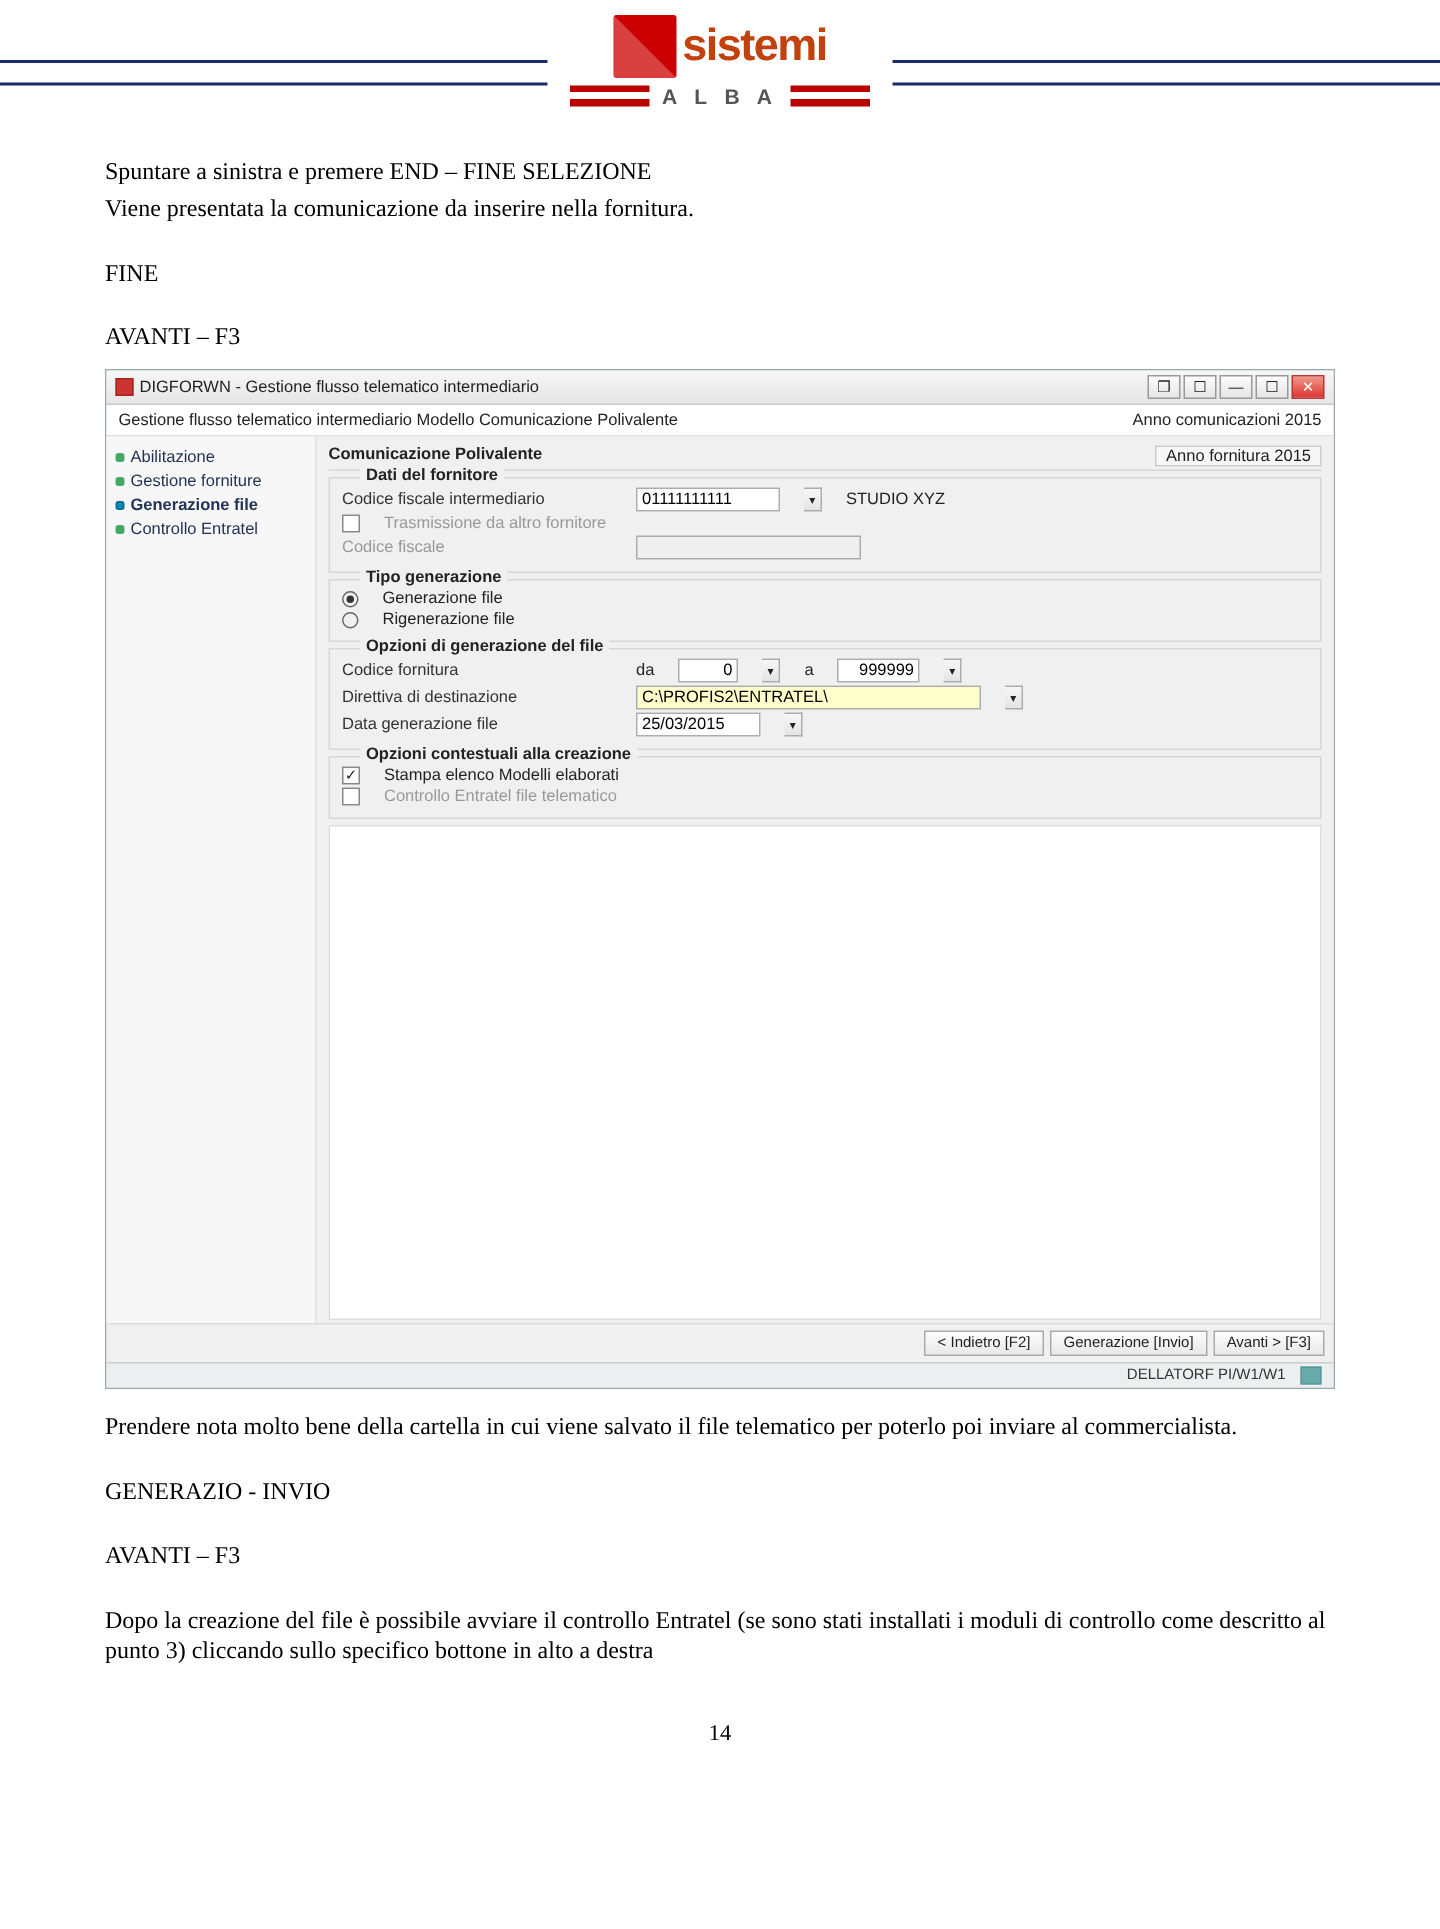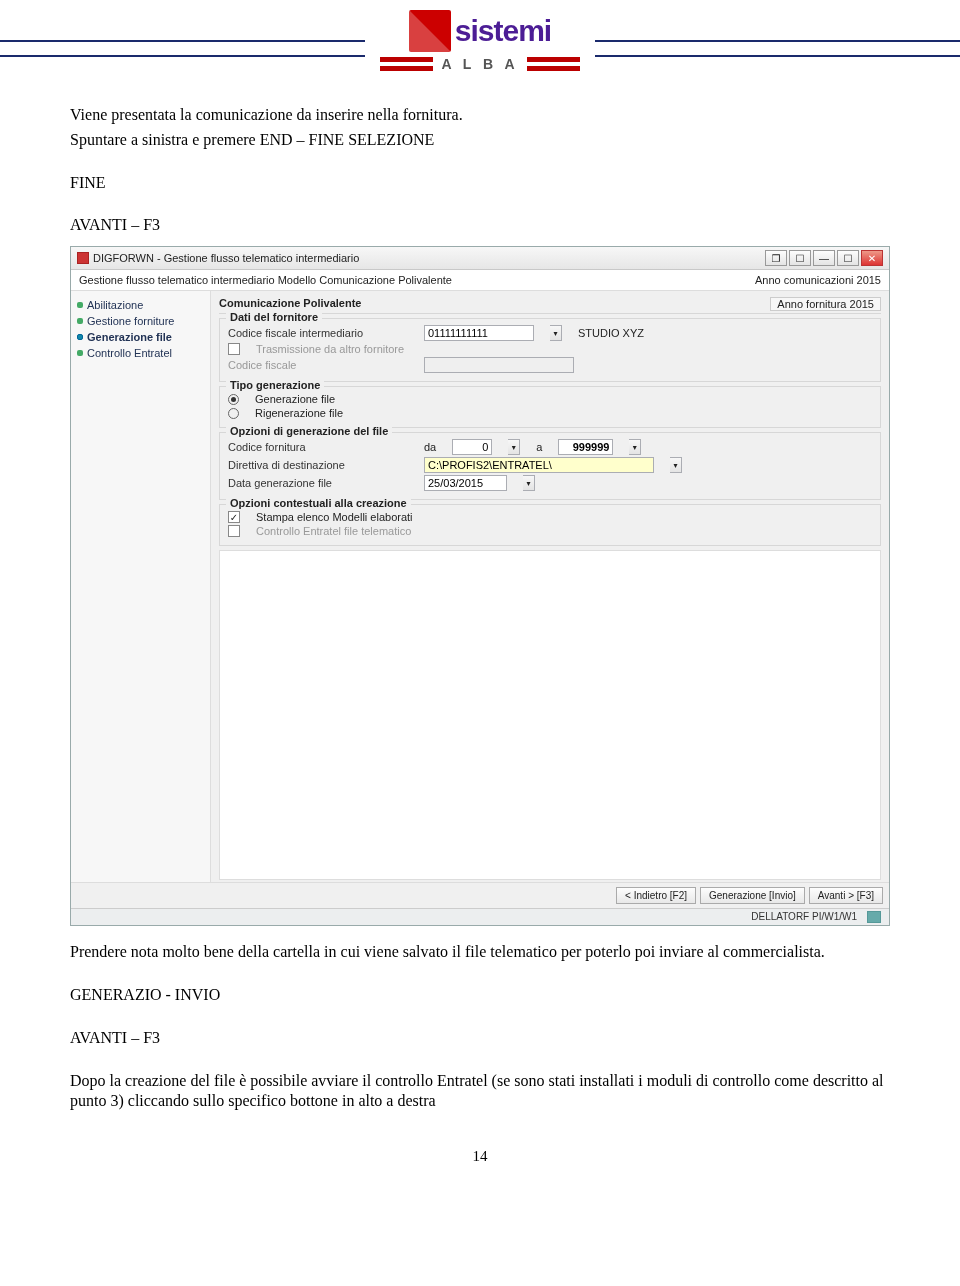--- a/index.html
+++ b/index.html
@@ -7,21 +7,21 @@
   .page { padding: 0 70px 40px 70px; }
   .header { position: relative; height: 95px; margin-bottom: 10px; }
   .rule { position: absolute; left: 0; right: 0; height: 2px; background: #1a2a6c; }
   .rule.top { top: 40px; }
   .rule.bot { top: 55px; }
   .logo-wrap { position: absolute; left: 50%; transform: translateX(-50%); top: 10px; width: 230px; text-align: center; background: #fff; padding: 0 6px; }
   .logo-sistemi { display: flex; align-items: center; justify-content: center; gap: 4px; }
   .logo-mark { width: 42px; height: 42px; position: relative; }
   .logo-mark .sq { position: absolute; inset: 0; background: #c00; border-radius: 2px; }
   .logo-mark .tri { position: absolute; left: 0; bottom: 0; width: 0; height: 0; border-bottom: 42px solid #fff; border-right: 42px solid transparent; opacity: .25; }
-  .logo-text { font-family: Arial, sans-serif; font-weight: 900; font-size: 30px; color: #4c1d95; letter-spacing: -1px; }
+  .logo-text { font-family: Arial, sans-serif; font-weight: 900; font-size: 30px; color: #c2410c; letter-spacing: -1px; }
   .alba-bar { margin: 4px auto 0 auto; width: 200px; display: flex; align-items: center; justify-content: center; gap: 8px; }
   .alba-bar .stripes { flex: 1; height: 14px; background: linear-gradient(#b00 0 33%, #fff 33% 66%, #b00 66% 100%); }
   .alba-bar .txt { font-family: Arial, sans-serif; font-weight: 900; letter-spacing: 4px; font-size: 14px; color: #555; }
   .body-text p { font-size: 16px; line-height: 1.3; margin: 4px 0; }
   .body-text .gap { height: 14px; }
   
   .win { margin: 10px 0 16px 0; border: 1px solid #9aa; background: #f0f0f0; font-family: Tahoma, Arial, sans-serif; font-size: 11px; color: #222; width: 100%; }
   .titlebar { background: linear-gradient(#f7f7f7,#e6e6e6); border-bottom: 1px solid #c8c8c8; padding: 3px 6px; display: flex; align-items: center; justify-content: space-between; gap: 32px; }
   .titlebar-left { display:flex; align-items:center; gap:4px;}
   .titlebar-icon { width:12px; height:12px; background:#c33; border:1px solid #a22; }
@@ -31,21 +31,21 @@
   .subhead { background: #fff; border-bottom: 1px solid #ddd; padding: 4px 8px; display: flex; justify-content: space-between; font-size: 11px; }
   .content { display: flex; background: #f0f0f0; }
   .sidebar { width: 140px; background: #f7f7f7; border-right: 1px solid #ddd; padding: 6px 4px; }
   .side-item { display: flex; align-items: center; gap: 4px; padding: 2px 2px; color: #235; }
   .side-item .dot { width:6px;height:6px;background:#4a6;border-radius:2px;}
   .side-item.sel { font-weight: bold; }
   .side-item.sel .dot { background:#18a; border:1px solid #069; }
   .main { flex: 1; background: #f0f0f0; padding: 4px 8px 2px 8px; }
   .panel-title { font-size: 11px; font-weight: bold; padding: 2px 0; border-bottom:1px solid #d7d7d7; display:flex; justify-content:space-between;}
   .group { border: 1px solid #d7d7d7; margin: 4px 0; padding: 4px 8px 6px 8px; background: #f0f0f0; position: relative; }
-  .group-title { position: absolute; top: -8px; left: 6px; background: #f0f0f0; padding: 0 4px; font-weight: bold; font-size: 11px; }
+  .group-title { position: absolute; top: -8px; left: 20px; background: #f0f0f0; padding: 0 4px; font-weight: bold; font-size: 11px; }
   .row { display: flex; align-items: center; gap: 16px; margin: 2px 0; font-size: 11px; }
   .row label { width: 180px; color: #333; }
   .row label.dis { color:#999; }
   .inp { height: 16px; border: 1px solid #abadb3; background: #fff; padding: 0 3px; font-size: 11px; }
   .inp.dis { background:#efefef; color:#999; }
   .inp.hl { background:#ffffcc; }
   .cbx { width: 12px; height: 12px; border:1px solid #888; background:#fff; display:inline-flex; align-items:center; justify-content:center; font-size:10px;}
   .radio { width:11px; height:11px; border:1px solid #666; border-radius:50%; display:inline-flex; align-items:center; justify-content:center;}
   .radio .d { width:5px;height:5px;border-radius:50%; background:#333;}
   .dd { width:12px; height:16px; border:1px solid #abadb3; border-left:none; background:linear-gradient(#f7f7f7,#e4e4e4); display:inline-flex;align-items:center;justify-content:center;font-size:8px;}
@@ -73,22 +73,22 @@
     <div class="alba-bar">
       <div class="stripes"></div>
       <div class="txt">A L B A</div>
       <div class="stripes"></div>
     </div>
   </div>
 </div>
 
 <div class="page">
   <div class="body-text">
+    <p>Spuntare a sinistra e premere END – FINE SELEZIONE</p>
     <p>Viene presentata la comunicazione da inserire nella fornitura.</p>
-    <p>Spuntare a sinistra e premere END – FINE SELEZIONE</p>
     <div class="gap"></div>
     <p>FINE</p>
     <div class="gap"></div>
     <p>AVANTI – F3</p>
   </div>
 
   <div class="win">
     <div class="titlebar">
       <div class="titlebar-left">
         <span class="titlebar-icon"></span>
@@ -128,21 +128,21 @@
       <div class="main">
         <div class="panel-title">
           <span>Comunicazione Polivalente</span>
           <span style="font-weight:normal;border:1px solid #ccc;padding:0 6px;background:#f7f7f7;">Anno fornitura 2015</span>
         </div>
 
         <div class="group">
           <div class="group-title">Dati del fornitore</div>
           <div class="row">
             <label>Codice fiscale intermediario</label>
-            <input class="inp" style="width: 110px;" value="01111111111">
+            <input class="inp" style="width: 96px;" value="01111111111">
             <span class="dd">▾</span>
             <span>STUDIO XYZ</span>
           </div>
           <div class="row">
             <span class="cbx"></span>
             <label class="dis" style="width:auto">Trasmissione da altro fornitore</label>
           </div>
           <div class="row">
             <label class="dis">Codice fiscale</label>
             <input class="inp dis" style="width: 150px;">
@@ -164,21 +164,21 @@
         </div>
 
         <div class="group">
           <div class="group-title">Opzioni di generazione del file</div>
           <div class="row">
             <label>Codice fornitura</label>
             <span>da</span>
             <input class="inp" style="width: 40px; text-align: right;" value="0">
               <span class="dd">▾</span>
             <span>a</span>
-            <input class="inp" style="width: 55px; text-align: right; font-weight: bold;" value="999999">
+            <input class="inp" style="width: 55px; text-align: right;" value="999999">
               <span class="dd">▾</span>
           </div>
           <div class="row">
             <label>Direttiva di destinazione</label>
             <input class="inp hl" style="width: 230px;" value="C:\PROFIS2\ENTRATEL\">
               <span class="dd">▾</span>
           </div>
           <div class="row">
             <label>Data generazione file</label>
             <input class="inp" style="width: 83px;" value="25/03/2015">

